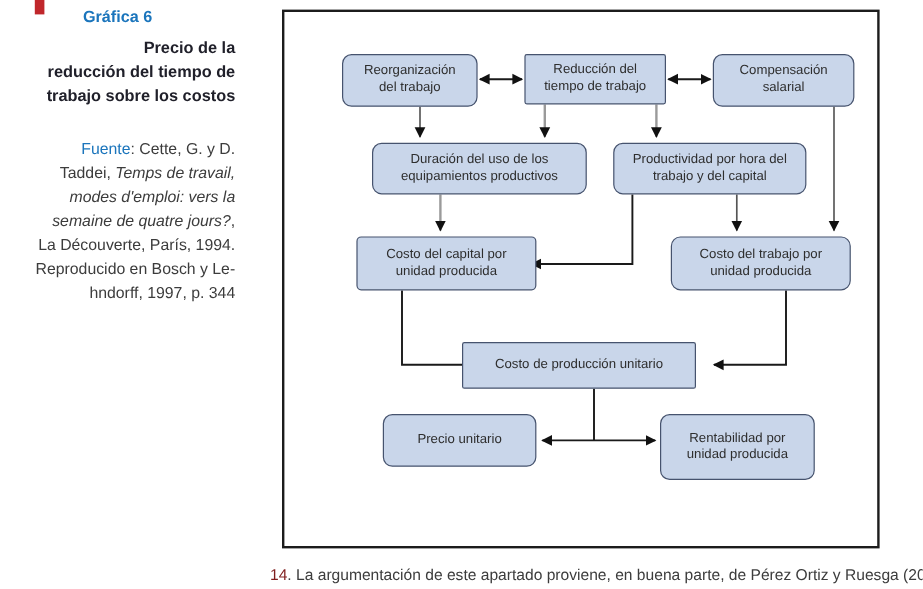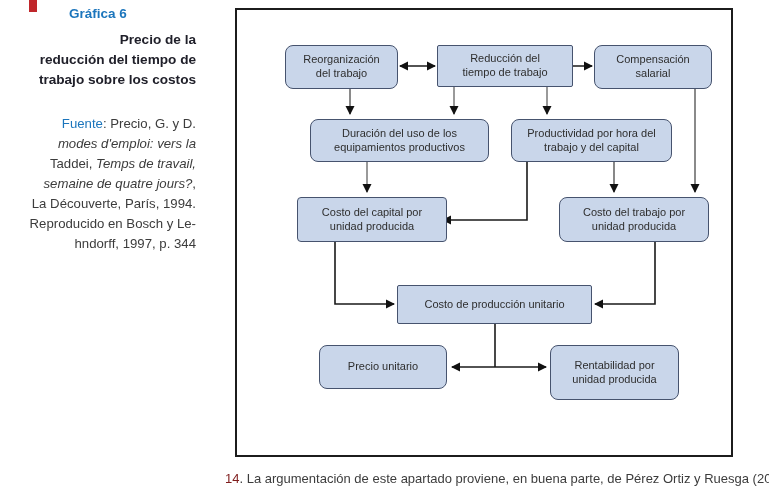--- a/index.html
+++ b/index.html
@@ -39,23 +39,23 @@
   <div class="red-mark"></div>
 
   <aside class="sidebar">
     <div class="caption-label">Gráfica 6</div>
     <div id="title-lines">
         <div class="t-line">Precio de la</div>
         <div class="t-line">reducción del tiempo de</div>
         <div class="t-line">trabajo sobre los costos</div>
       </div>
     <div id="source-lines" class="source">
-        <div class="s-line"><span class="blue">Fuente</span><span>: Precio, G. y D.</span></div>
+        <div class="s-line"><span class="blue">Fuente</span><span>: Cette, G. y D.</span></div>
+        <div class="s-line"><span>Taddei, </span><span class="it">Temps de travail,</span></div>
         <div class="s-line"><span class="it">modes d'emploi: vers la</span></div>
-        <div class="s-line"><span>Taddei, </span><span class="it">Temps de travail,</span></div>
         <div class="s-line"><span class="it">semaine de quatre jours?</span><span>,</span></div>
         <div class="s-line"><span>La Découverte, París, 1994.</span></div>
         <div class="s-line"><span>Reproducido en Bosch y Le-</span></div>
         <div class="s-line"><span>hndorff, 1997, p. 344</span></div>
       </div>
   </aside>
 
   <div class="frame">
     <svg id="conn" xmlns="http://www.w3.org/2000/svg">
       <defs>
@@ -78,21 +78,21 @@
         <polyline points="98,232 98,294 157,294" fill="none" stroke="#1a1a1a" stroke-width="1.6" marker-end="url(#arw)"></polyline>
         <polyline points="418,232 418,294 358,294" fill="none" stroke="#1a1a1a" stroke-width="1.6" marker-end="url(#arw)"></polyline>
         <polyline points="258,314 258,357" fill="none" stroke="#1a1a1a" stroke-width="1.6"></polyline>
         <polyline points="215,357 309,357" fill="none" stroke="#1a1a1a" stroke-width="1.6" marker-end="url(#arw)" marker-start="url(#arwS)"></polyline>
       </svg>
     <div id="nodes">
         <div class="node" style="left: 48px; top: 35px; width: 113px; height: 44px; border-radius: 8px;">
           <div>Reorganización</div>
           <div>del trabajo</div>
         </div>
-        <div class="node" style="left: 200px; top: 35px; width: 136px; height: 42px; border-radius: 2px; align-items: center;">
+        <div class="node" style="left: 200px; top: 35px; width: 118px; height: 42px; border-radius: 2px; align-items: center;">
           <div>Reducción del</div>
           <div>tiempo de trabajo</div>
         </div>
         <div class="node" style="left: 357px; top: 35px; width: 118px; height: 44px; border-radius: 8px;">
           <div>Compensación</div>
           <div>salarial</div>
         </div>
         <div class="node" style="left: 73px; top: 109px; width: 179px; height: 43px; border-radius: 8px;">
           <div>Duración del uso de los</div>
           <div>equipamientos productivos</div>
@@ -102,21 +102,21 @@
           <div>trabajo y del capital</div>
         </div>
         <div class="node" style="left: 48px; top: 187px; width: 150px; height: 45px; border-radius: 4px; margin-left: 12px;">
           <div>Costo del capital por</div>
           <div>unidad producida</div>
         </div>
         <div class="node" style="left: 322px; top: 187px; width: 150px; height: 45px; border-radius: 8px;">
           <div>Costo del trabajo por</div>
           <div>unidad producida</div>
         </div>
-        <div class="node" style="left: 160px; top: 275px; width: 195px; height: 39px; border-radius: 2px; text-align: right;">
+        <div class="node" style="left: 148px; top: 275px; width: 195px; height: 39px; border-radius: 2px; text-align: right;">
           <div>Costo de producción unitario</div>
         </div>
         <div class="node" style="left: 82px; top: 335px; width: 128px; height: 44px; border-radius: 8px;">
           <div>Precio unitario</div>
         </div>
         <div class="node" style="left: 313px; top: 335px; width: 129px; height: 55px; border-radius: 8px;">
           <div>Rentabilidad por</div>
           <div>unidad producida</div>
         </div>
       </div>

